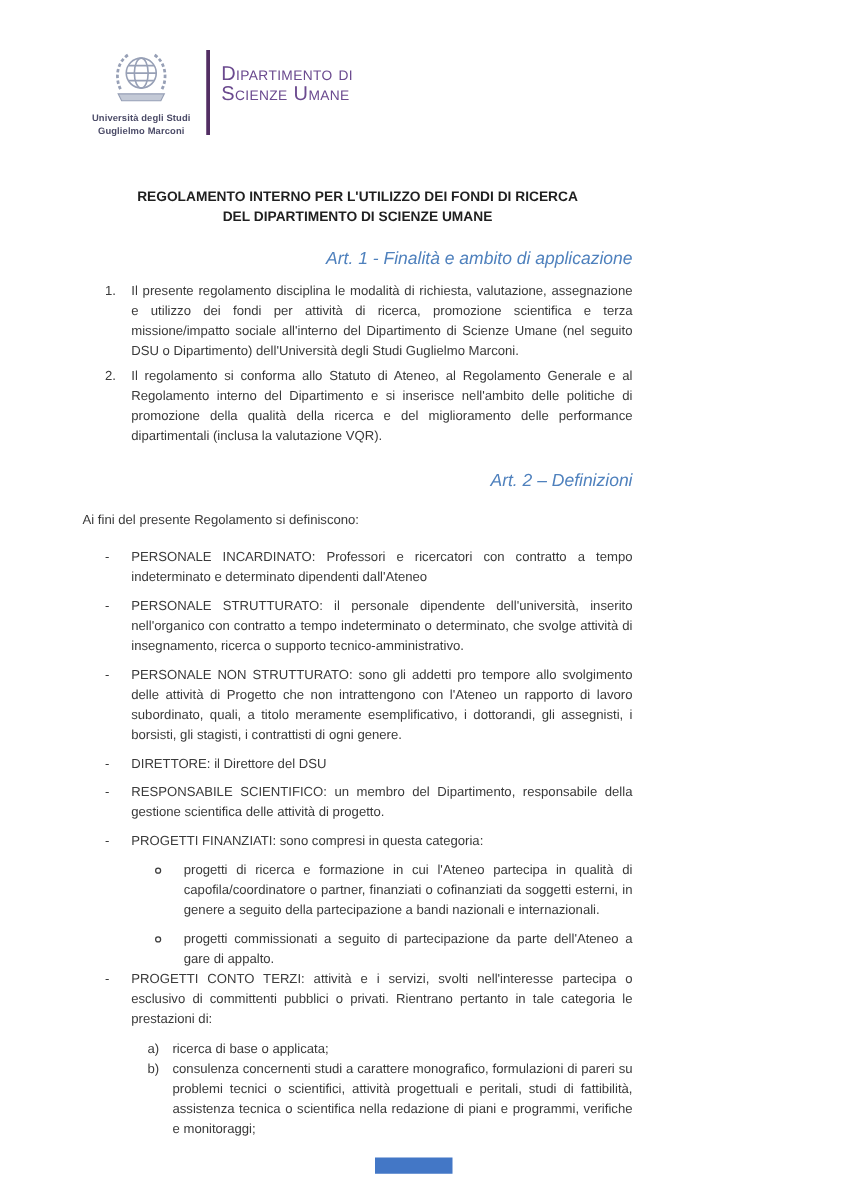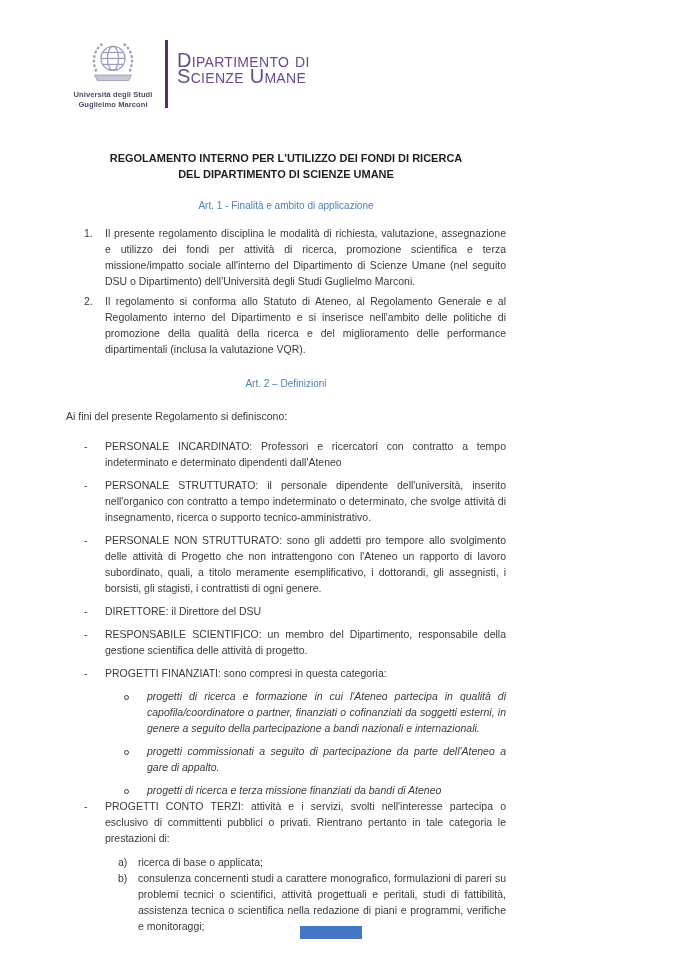--- a/index.html
+++ b/index.html
@@ -11,48 +11,48 @@
     color:#3a3a3a; font-size:10.5px; line-height:16px;
   }
 
   
   .logo { position:absolute; top:40px; left:72px; display:flex; align-items:stretch; }
   .logo-left { width:82px; display:flex; flex-direction:column; align-items:center; }
   .emblem { width:50px; height:48px; display:block; }
   .univ-name { margin-top:2px; text-align:center; font-size:7.5px; font-weight:bold;
                line-height:9.5px; color:#4c4c68; letter-spacing:0.1px; }
   .logo-divider { width:3px; background:#522e63; margin:0 9px 0 11px; height:68px; }
-  .dept-name { padding-top:12px; font-variant:small-caps; font-size:20px;
+  .dept-name { padding-top:12px; font-variant:small-caps; font-size:16px;
                line-height:16px; color:#6b4a8f; letter-spacing:0.3px; }
 
   
   .content { position:absolute; top:0; left:0; width:572px; padding:150px 66px 0 66px; }
 
   .doc-title { text-align:center; font-weight:bold; font-size:11px; line-height:16px; color:#1f1f1f; }
 
-  .art-heading { text-align:center; color:#4f81bd; font-size:10px; line-height:16px; }
+  .art-heading { text-align:right; color:#4f81bd; font-size:14px; line-height:16px;font-style:italic; }
   .art-heading.a1 { margin-top:16px; }
   .art-heading.a2 { margin-top:19px; }
 
   .num-list { margin-top:11px; }
   .li { display:flex; }
   .li .marker { flex:0 0 21px; }
   .li .txt { flex:1; text-align:justify; }
   .num-list .li { padding-left:18px; }
   .num-list .li + .li { margin-top:4px; }
 
   .intro { margin-top:16px; }
 
   .def-list { margin-top:14px; }
   .def-list > .li { padding-left:18px; }
   .def-list > .li + .li, .def-list > .li-group + .li, .def-list > .li + .li-group { margin-top:7px; }
   .li-group > .li { padding-left:18px; }
 
   .sub-list { margin-top:7px; }
-  .sub-list .li { padding-left:58px;font-style:italic; }
+  .sub-list .li { padding-left:58px; }
   .sub-list .li + .li { margin-top:7px; }
   .sub-list .marker { flex:0 0 23px; }
   .circle-bullet { display:inline-block; width:5px; height:5px; border:1px solid #3a3a3a;
                    border-radius:50%; margin-top:5px; }
 
   .letter-list { margin-top:8px; }
   .letter-list .li { padding-left:52px; }
   .letter-list .marker { flex:0 0 20px; }
 
   
@@ -148,24 +148,20 @@
         </div>
         <div class="sub-list">
           <div class="li">
             <span class="marker"><span class="circle-bullet"></span></span>
             <span class="txt">progetti di ricerca e formazione in cui l'Ateneo partecipa in qualità di capofila/coordinatore o partner, finanziati o cofinanziati da soggetti esterni, in genere a seguito della partecipazione a bandi nazionali e internazionali.</span>
           </div>
           <div class="li">
             <span class="marker"><span class="circle-bullet"></span></span>
             <span class="txt">progetti commissionati a seguito di partecipazione da parte dell'Ateneo a gare di appalto.</span>
           </div>
-          <div class="li">
-            <span class="marker"><span class="circle-bullet"></span></span>
-            <span class="txt">progetti di ricerca e terza missione finanziati da bandi di Ateneo</span>
-          </div>
         </div>
       </div>
 
       <div class="li-group">
         <div class="li">
           <span class="marker">-</span>
           <span class="txt">PROGETTI CONTO TERZI: attività e i servizi, svolti nell'interesse partecipa o esclusivo di committenti pubblici o privati. Rientrano pertanto in tale categoria le prestazioni di:</span>
         </div>
         <div class="letter-list">
           <div class="li">

